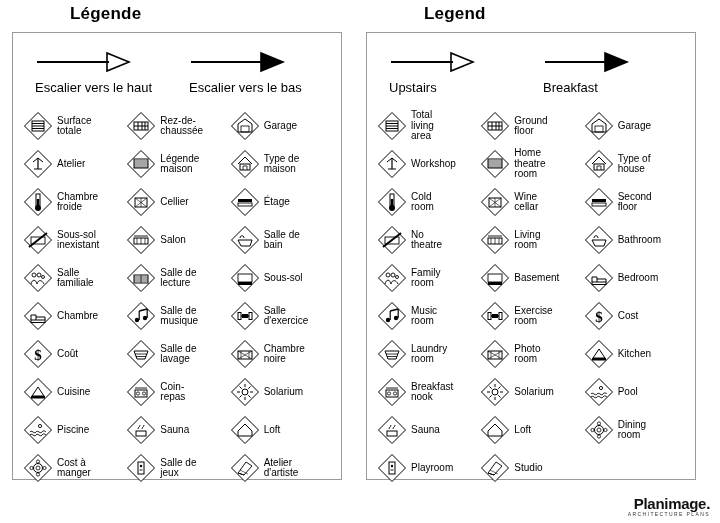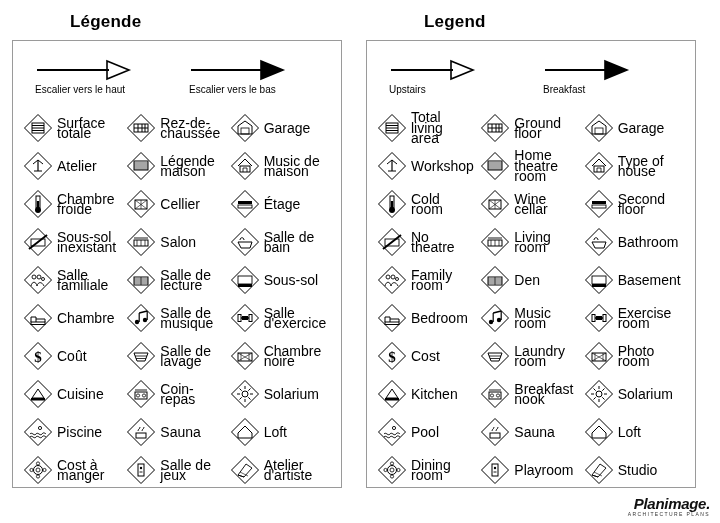--- a/index.html
+++ b/index.html
@@ -10,21 +10,21 @@
     width: 720px;
     height: 523px;
     background: #ffffff;
     font-family: "Liberation Sans", sans-serif;
     color: #000000;
     overflow: hidden;
     position: relative;
   }
   .panel {
     position: absolute;
-    top: 8px;
+    top: 0;
     width: 330px;
   }
   .panel-fr { left: 12px; }
   .panel-en { left: 366px; border-radius: 16px; }
 
   .panel-title {
     font-size: 17px;
     font-weight: bold;
     margin: 4px 0 8px 58px;
     letter-spacing: 0.2px;
@@ -47,23 +47,23 @@
   }
   .stairs-item {
     width: 128px;
   }
   .stairs-arrow {
     height: 22px;
     position: relative;
   }
   .stairs-arrow svg { display: block; }
   .stairs-label {
-    font-size: 10px;
+    font-size: 13px;
     line-height: 11px;
-    margin-top: 3px;
+    margin-top: 9px;
     max-width: 120px;
   }
 
   .divider-space { height: 6px; }
 
   
   .grid {
     display: grid;
     grid-template-columns: 1fr 1fr 1fr;
     row-gap: 0px;
@@ -77,36 +77,35 @@
     gap: 4px;
   }
   .icon-wrap {
     width: 30px;
     height: 30px;
     flex: 0 0 30px;
     position: relative;
   }
   .icon-wrap svg { display: block; }
   .cell-label {
-    font-size: 14px;
+    font-size: 10px;
     line-height: 10.5px;
     white-space: pre-line;
   }
 
   
   .logo {
     position: absolute;
     right: 10px;
     bottom: 6px;
     text-align: right;
   }
   .logo-main {
     font-size: 15px;
     font-weight: bold;
-    font-style: italic;
     letter-spacing: -0.3px;
     color: #111;
   }
   .logo-sub {
     font-size: 5px;
     letter-spacing: 1.4px;
     color: #333;
     margin-top: -1px;
   }
   .logo-dot {
@@ -205,21 +204,21 @@
         </div>
         <div class="cell">
           <div class="icon-wrap">
             <svg width="30" height="30" viewBox="0 0 30 30">
               <polygon points="15,1.5 28.5,15 15,28.5 1.5,15" fill="#fff" stroke="#000" stroke-width="1"></polygon>
               <path d="M8,15 L15,8 L22,15" fill="none" stroke="#000" stroke-width="1"></path>
               <rect x="10" y="15" width="10" height="6" fill="none" stroke="#000" stroke-width="1"></rect>
               <path d="M13,21 L13,17 L17,17 L17,21" fill="none" stroke="#000" stroke-width="0.8"></path>
             </svg>
           </div>
-          <div class="cell-label">Music de
+          <div class="cell-label">Type de
 maison</div>
         </div>
         <div class="cell">
           <div class="icon-wrap">
             <svg width="30" height="30" viewBox="0 0 30 30">
               <polygon points="15,1.5 28.5,15 15,28.5 1.5,15" fill="#fff" stroke="#000" stroke-width="1"></polygon>
               <rect x="13" y="7" width="4" height="12" fill="none" stroke="#000" stroke-width="1"></rect>
               <rect x="13.8" y="12" width="2.4" height="7" fill="#000"></rect>
               <circle cx="15" cy="21" r="3" fill="#000"></circle>
             </svg>
@@ -697,33 +696,20 @@
               <path d="M14,21 C15,16.5 19,16.5 21,21" fill="none" stroke="#000" stroke-width="0.9"></path>
             </svg>
           </div>
           <div class="cell-label">Family
 room</div>
         </div>
         <div class="cell">
           <div class="icon-wrap">
             <svg width="30" height="30" viewBox="0 0 30 30">
               <polygon points="15,1.5 28.5,15 15,28.5 1.5,15" fill="#fff" stroke="#000" stroke-width="1"></polygon>
-              <rect x="8" y="12" width="14" height="8" fill="none" stroke="#000" stroke-width="1"></rect>
-              <line x1="8" y1="14" x2="22" y2="14" stroke="#000" stroke-width="0.7"></line>
-              <line x1="8" y1="16" x2="22" y2="16" stroke="#000" stroke-width="0.7"></line>
-              <line x1="8" y1="18" x2="22" y2="18" stroke="#000" stroke-width="0.7"></line>
-              <line x1="15" y1="12" x2="15" y2="20" stroke="#000" stroke-width="0.7"></line>
-            </svg>
-          </div>
-          <div class="cell-label">Den</div>
-        </div>
-        <div class="cell">
-          <div class="icon-wrap">
-            <svg width="30" height="30" viewBox="0 0 30 30">
-              <polygon points="15,1.5 28.5,15 15,28.5 1.5,15" fill="#fff" stroke="#000" stroke-width="1"></polygon>
               <rect x="8" y="11" width="14" height="8" fill="none" stroke="#000" stroke-width="0.9"></rect>
               <rect x="8" y="19" width="14" height="3" fill="#000"></rect>
             </svg>
           </div>
           <div class="cell-label">Basement</div>
         </div>
         <div class="cell">
           <div class="icon-wrap">
             <svg width="30" height="30" viewBox="0 0 30 30">
               <polygon points="15,1.5 28.5,15 15,28.5 1.5,15" fill="#fff" stroke="#000" stroke-width="1"></polygon>

